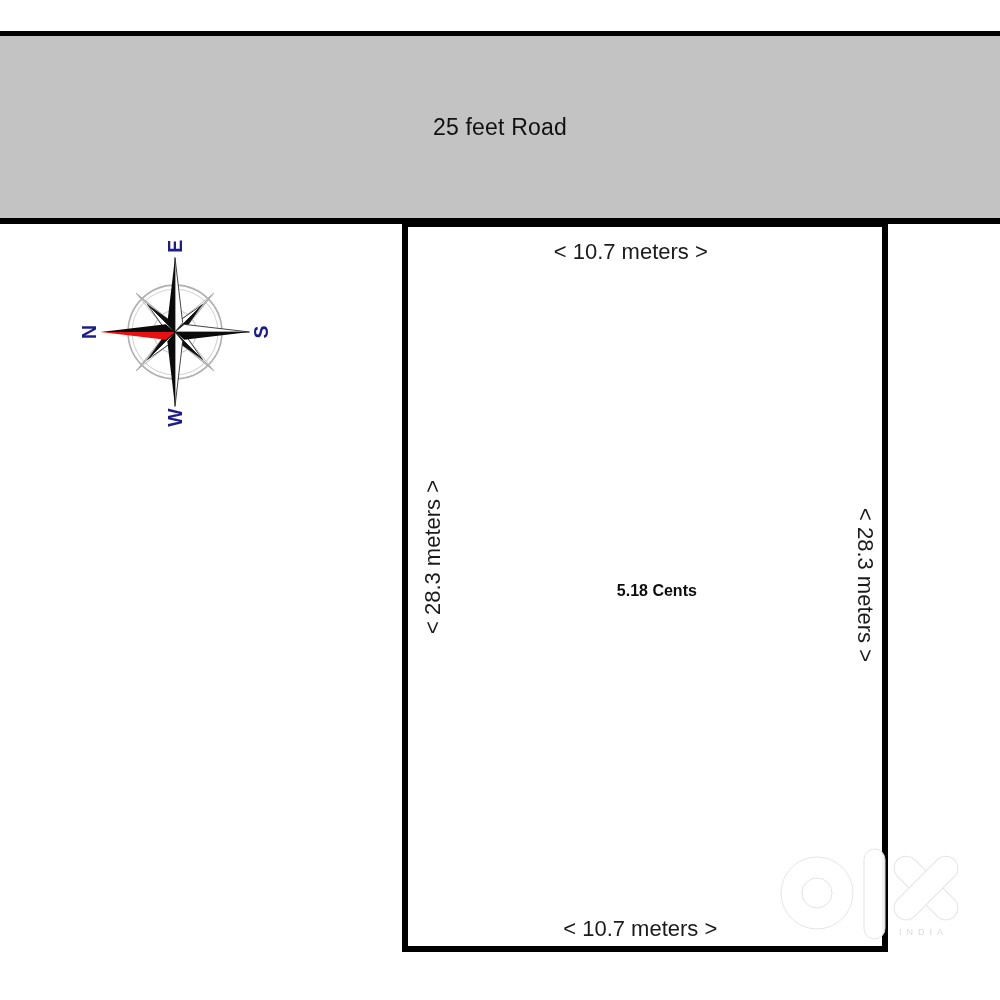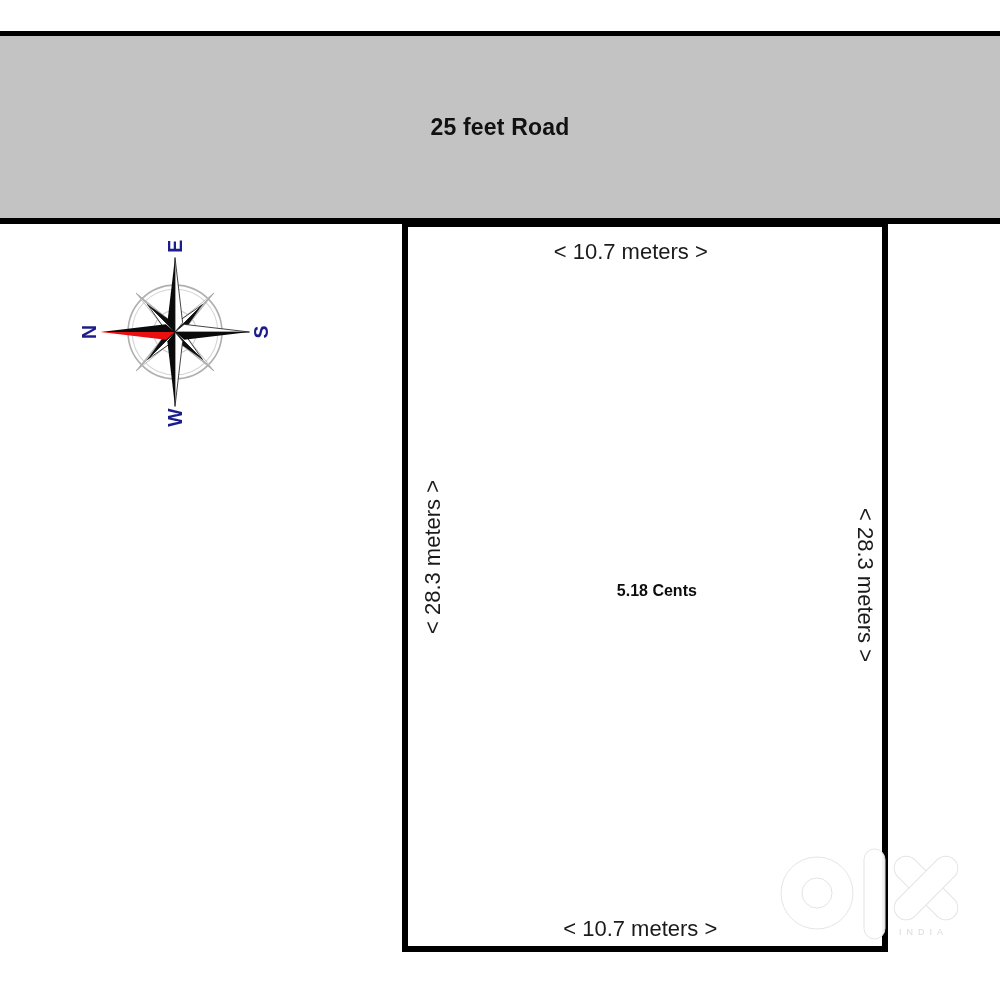--- a/index.html
+++ b/index.html
@@ -4,21 +4,21 @@
 <style>
   html,body{margin:0;padding:0;background:#ffffff;}
   body{width:1000px;height:1000px;font-family:"Liberation Sans",sans-serif;}
   .canvas{position:relative;width:1000px;height:1000px;background:#fff;overflow:hidden;}
 
   
   .road{position:absolute;left:0;top:31px;width:1000px;height:193px;
         box-sizing:border-box;background:#c3c3c3;
         border-top:5px solid #000;border-bottom:6px solid #000;
         display:flex;align-items:center;justify-content:center;}
-  .road-label{font-weight:700;font-size:23px;color:#111;letter-spacing:.2px;}
+  .road-label{font-weight:400;font-size:23px;color:#111;letter-spacing:.2px;}
 
   
   .plot{position:absolute;left:402px;top:221px;width:486px;height:731px;
         box-sizing:border-box;border:6px solid #000;background:#fff;}
   .dim{position:absolute;font-size:22px;color:#1b1b1b;white-space:nowrap;}
   .dim-top{left:47%;top:25px;transform:translate(-50%,-50%);}
   .dim-bottom{left:49%;bottom:17px;transform:translate(-50%,50%);}
   .dim-left{left:25px;top:330px;transform:translate(-50%,-50%) rotate(-90deg);}
   .dim-right{right:17px;top:358px;transform:translate(50%,-50%) rotate(90deg);}
   .area-label{position:absolute;left:52.5%;top:50.6%;transform:translate(-50%,-50%);

